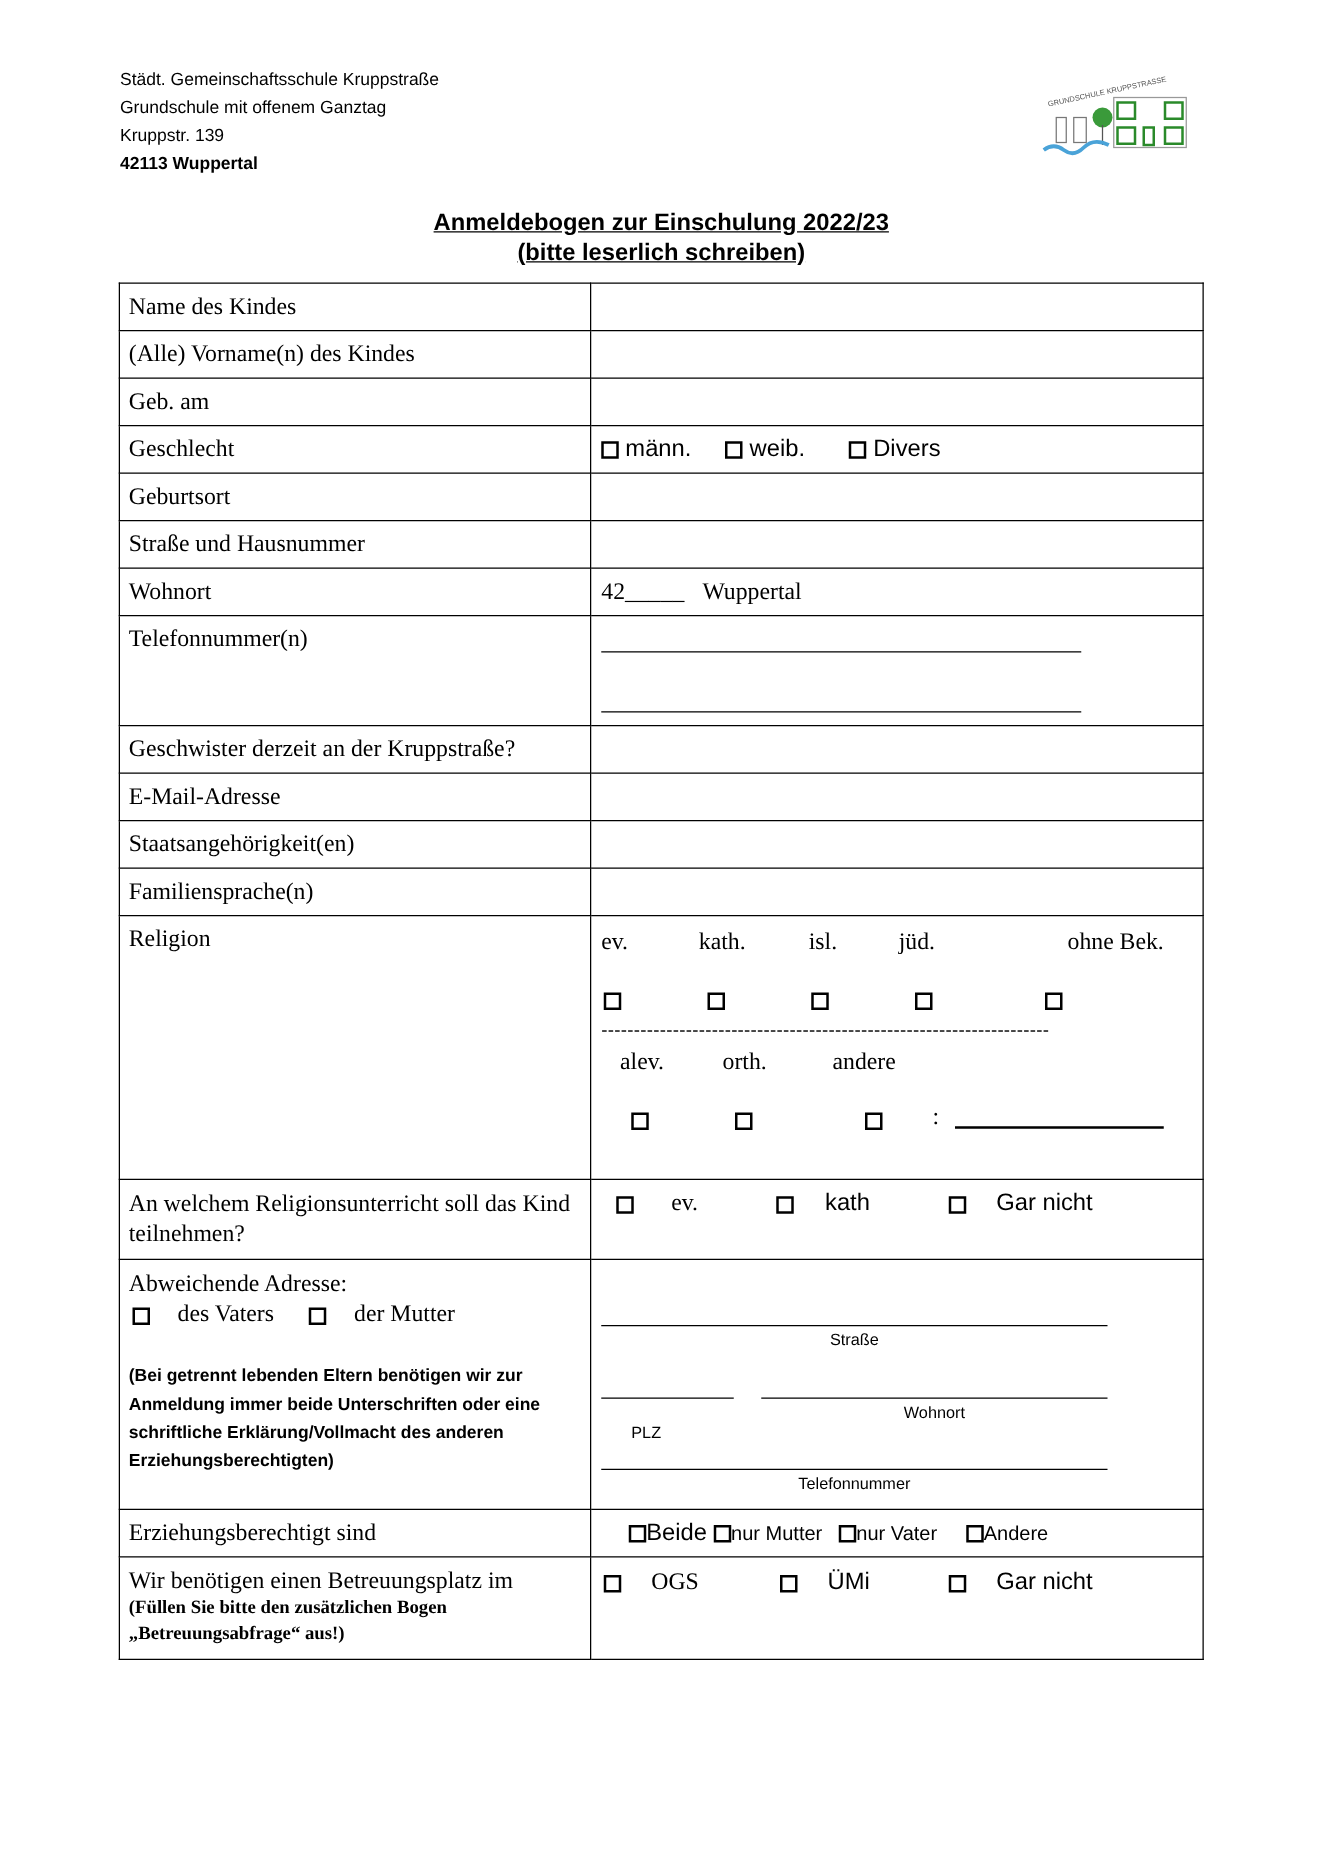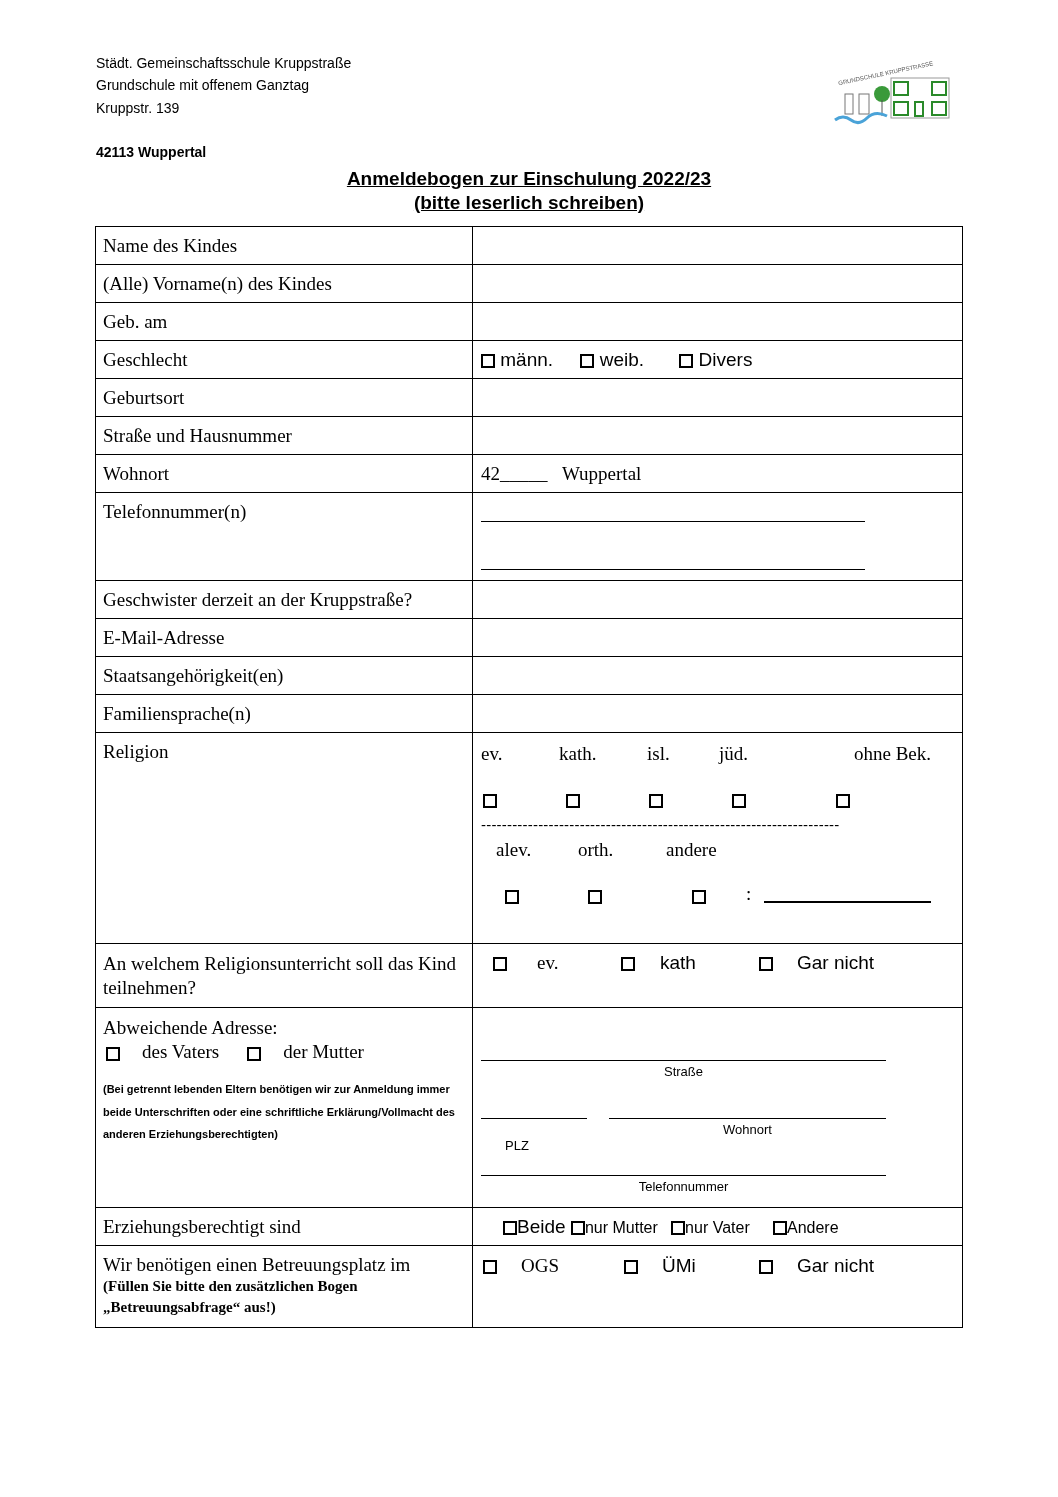--- a/index.html
+++ b/index.html
@@ -1,21 +1,21 @@
 <!DOCTYPE html>
 <html><head>
 <meta charset="utf-8">
 <style>
   html, body { margin:0; padding:0; background:#fff; }
   body { width:1058px; height:1497px; position:relative; overflow:hidden; color:#000; }
   .sans { font-family: "Liberation Sans", sans-serif; }
   .serif { font-family: "Liberation Serif", serif; }
   .abs { position:absolute; }
   #header-lines { left:96px; top:52px; font-size:14px; line-height:22.3px; }
-  #header-lines .bold { font-weight:bold;margin-top:22px; }
+  #header-lines .bold { font-weight:bold; }
   #logo { left:833px; top:60px; width:118px; height:66px; }
   #title { left:0; width:1058px; top:167px; text-align:center; font-weight:bold; font-size:19px; line-height:24px; }
   #title span { text-decoration:underline; }
   table#form { position:absolute; left:95px; top:226px; width:868px; border-collapse:collapse; table-layout:fixed; }
   table#form td { border:1.3px solid #000; vertical-align:top; padding:0; }
   td.lbl { width:377px; padding-left:7px !important; font-family:"Liberation Serif", serif; font-size:19px; }
   td.val { font-family:"Liberation Sans", sans-serif; font-size:19px; padding-left:8px !important; }
   .row-std td { height:38px; }
   .row-std td.lbl, .row-std td.val { padding-top:8px !important; box-sizing:border-box; }
   .cb { display:inline-block; width:10px; height:10px; border:2px solid #000; vertical-align:middle; box-sizing:content-box; }
@@ -157,21 +157,21 @@
       <span class="abs" style="left:324px;top:8px;">Gar nicht</span>
     </td>
   </tr>
 
   <tr>
     <td class="lbl" style="height:200px;padding-top:8px;box-sizing:border-box;position:relative;">
       <div style="line-height:24px;">Abweichende Adresse:</div>
       <div style="line-height:24px;">
         <span class="cb" style="margin-left:3px;margin-right:22px;"></span><span style="margin-right:28px">des Vaters</span><span class="cb" style="margin-right:22px;"></span><span>der Mutter</span>
       </div>
-      <div style="margin-top:14px;font-family:'Liberation Sans',sans-serif;font-weight:bold;font-size:11px;line-height:22.5px;padding-right:14px;">(Bei getrennt lebenden Eltern benötigen wir zur Anmeldung immer beide Unterschriften oder eine schriftliche Erklärung/Vollmacht des anderen Erziehungsberechtigten)</div>
+      <div style="margin-top:25px;font-family:'Liberation Sans',sans-serif;font-weight:bold;font-size:14px;line-height:22.5px;padding-right:14px;">(Bei getrennt lebenden Eltern benötigen wir zur Anmeldung immer beide Unterschriften oder eine schriftliche Erklärung/Vollmacht des anderen Erziehungsberechtigten)</div>
     </td>
     <td class="val" style="position:relative;">
       <div class="line abs" style="left:8px;top:52px;width:405px;"></div>
       <div class="abs small" style="left:8px;top:56px;width:405px;text-align:center;">Straße</div>
       <div class="line abs" style="left:8px;top:110px;width:106px;"></div>
       <div class="abs small" style="left:32px;top:130px;">PLZ</div>
       <div class="line abs" style="left:136px;top:110px;width:277px;"></div>
       <div class="abs small" style="left:136px;top:114px;width:277px;text-align:center;">Wohnort</div>
       <div class="line abs" style="left:8px;top:167px;width:405px;"></div>
       <div class="abs small" style="left:8px;top:171px;width:405px;text-align:center;">Telefonnummer</div>

